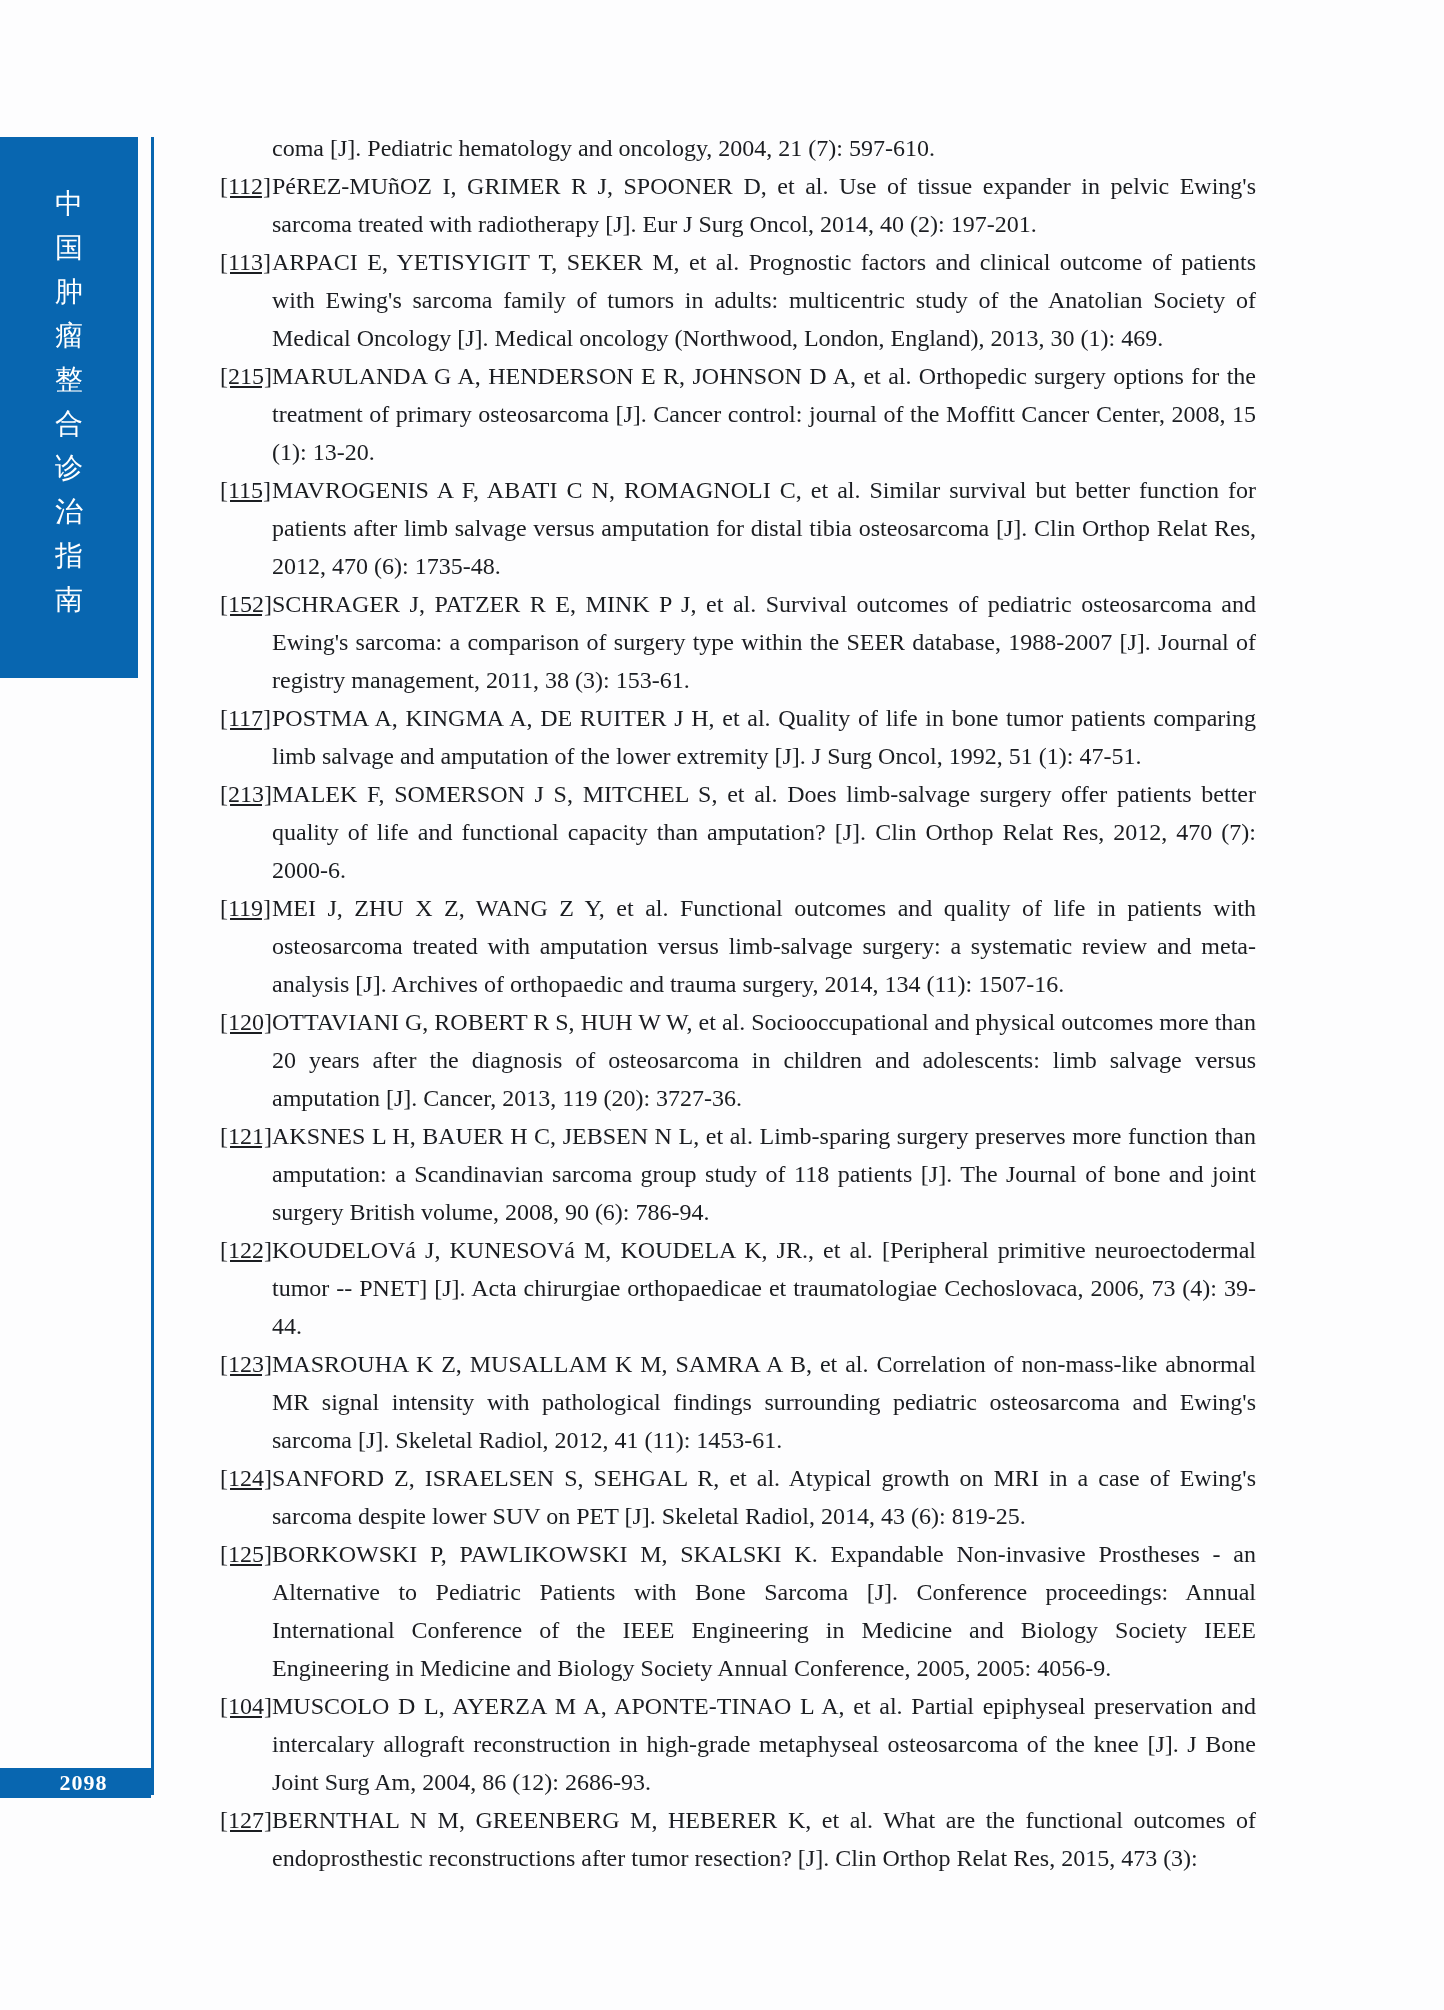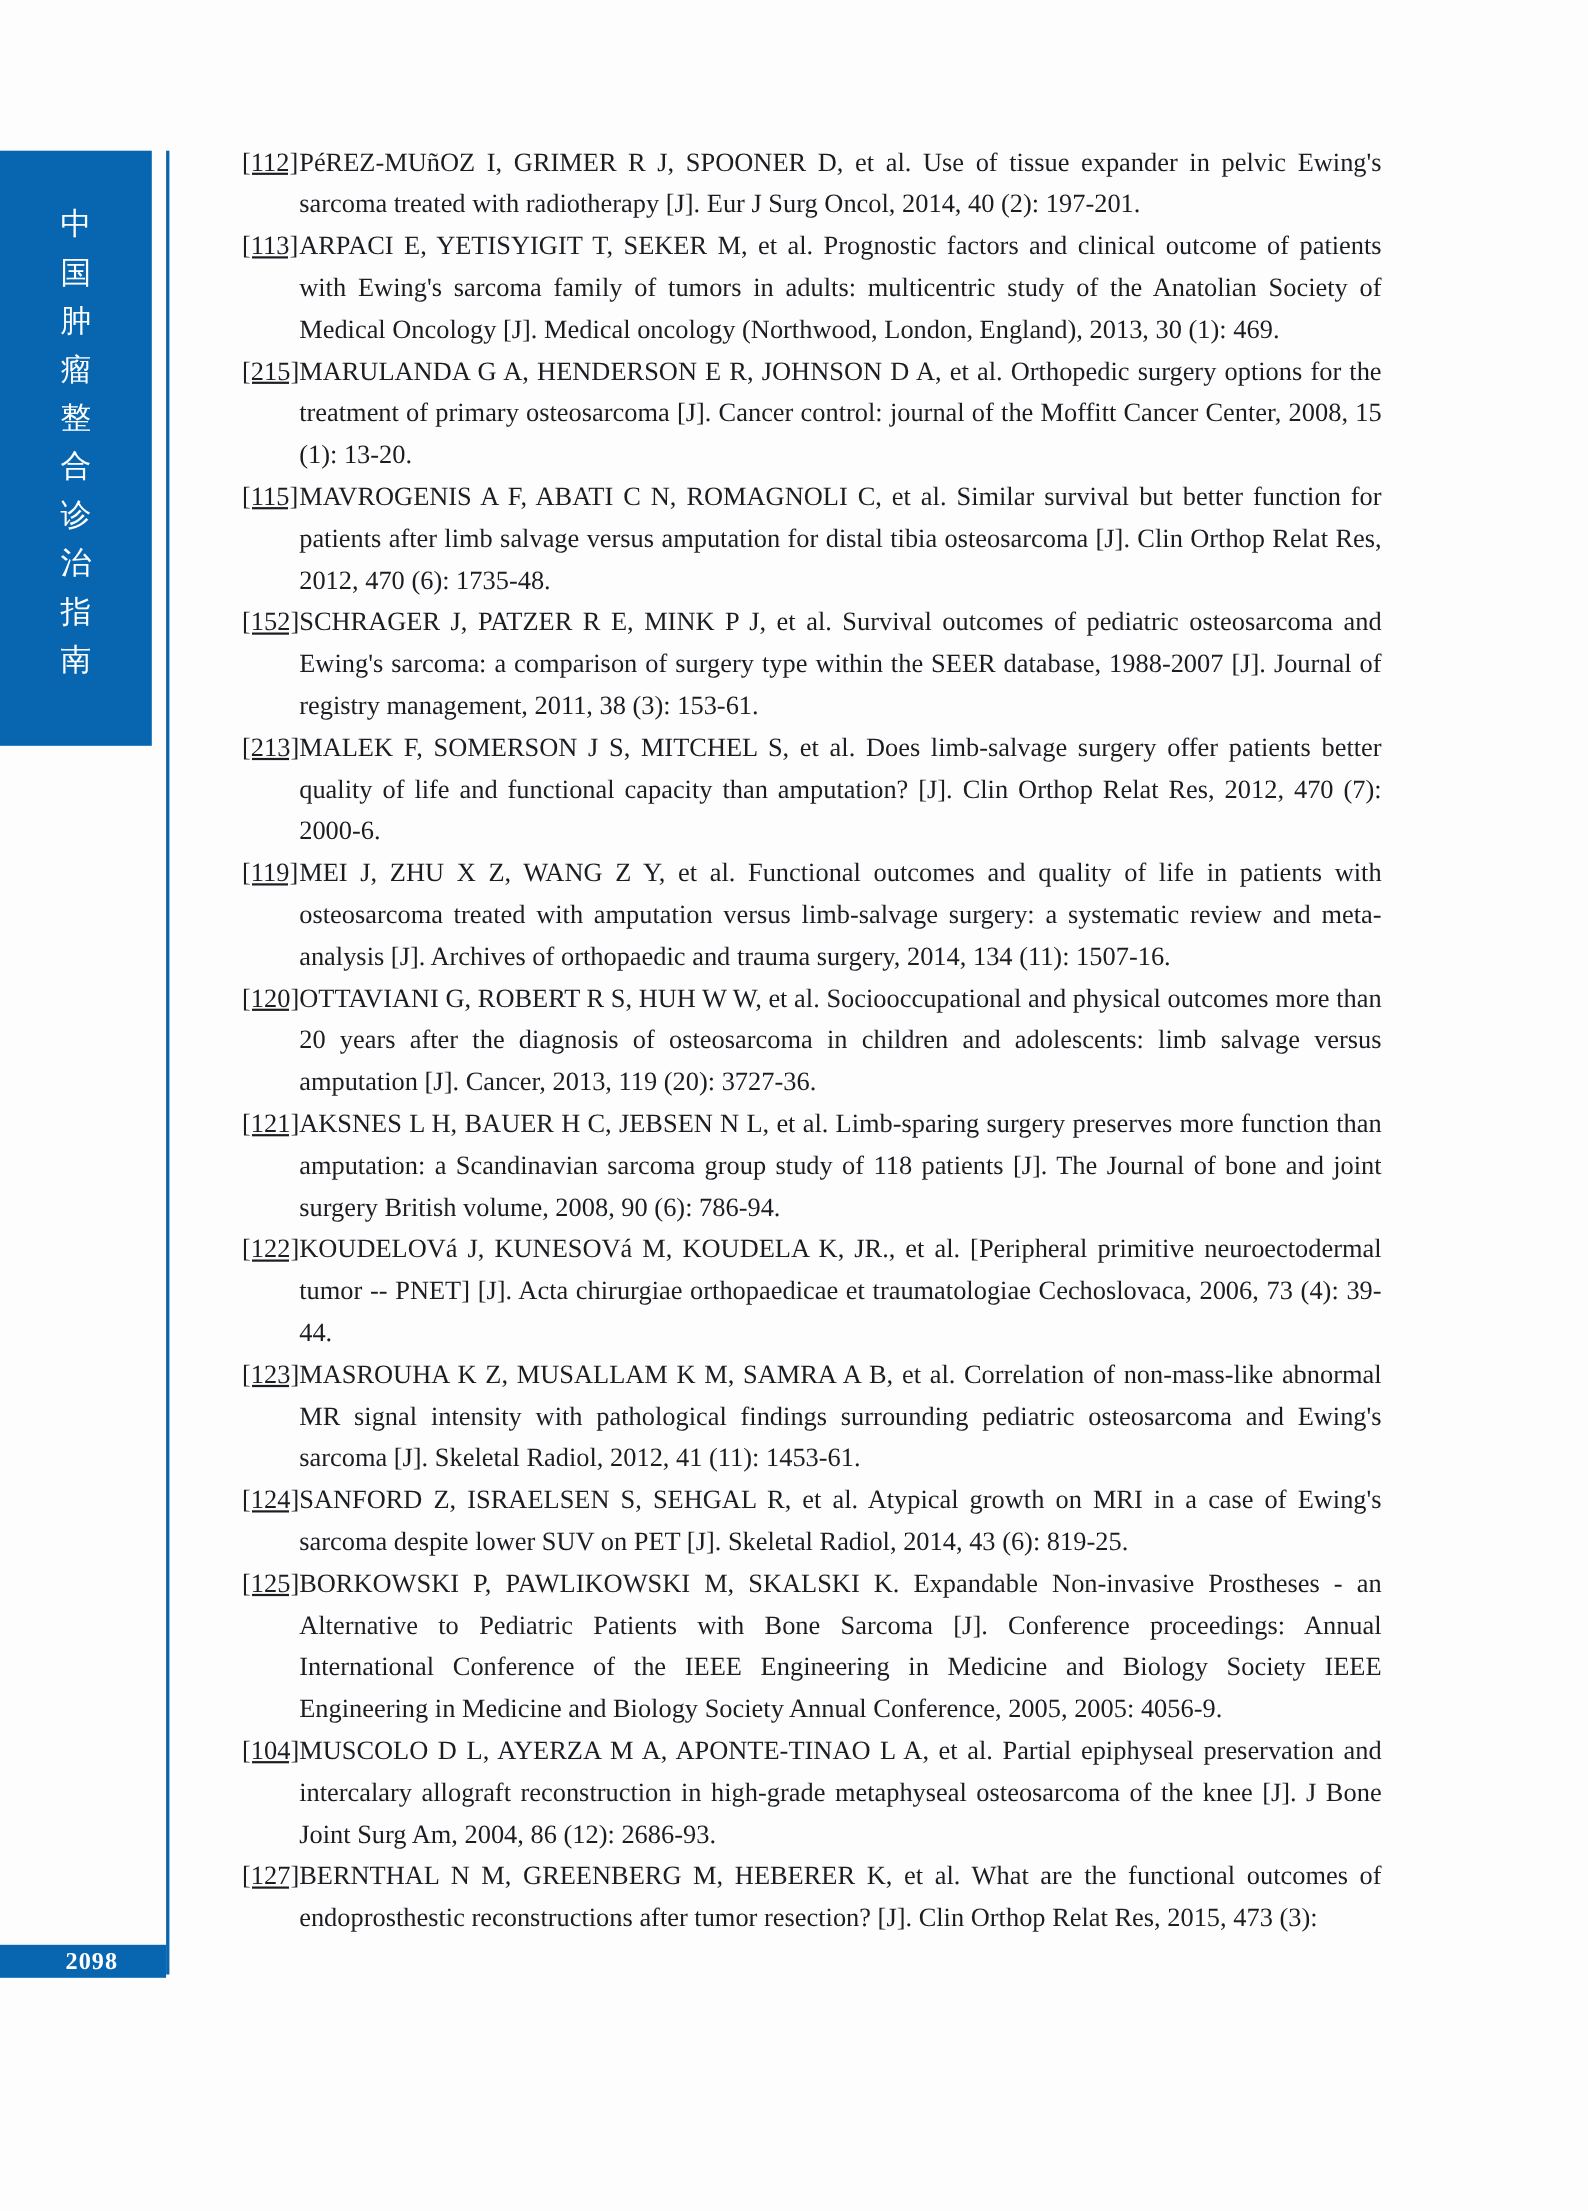--- a/index.html
+++ b/index.html
@@ -110,20 +110,24 @@
       </span>
   </div>
 
   <div class="divider-line"></div>
 
   <div class="page-number-box">
     <span>2098</span>
   </div>
 
   <div class="content">
+  <div class="ref">
+    <span class="ref-id"></span>
+    <span class="ref-text">coma [J]. Pediatric hematology and oncology, 2004, 21 (7): 597-610.</span>
+  </div>
 
   <div class="ref">
     <span class="ref-id">[112]</span>
     <span class="ref-text">PéREZ-MUñOZ I, GRIMER R J, SPOONER D, et al. Use of tissue expander in pelvic Ewing's sarcoma treated with radiotherapy [J]. Eur J Surg Oncol, 2014, 40 (2): 197-201.</span>
   </div>
 
   <div class="ref">
     <span class="ref-id">[113]</span>
     <span class="ref-text">ARPACI E, YETISYIGIT T, SEKER M, et al. Prognostic factors and clinical outcome of patients with Ewing's sarcoma family of tumors in adults: multicentric study of the Anatolian Society of Medical Oncology [J]. Medical oncology (Northwood, London, England), 2013, 30 (1): 469.</span>
   </div>
@@ -136,20 +140,24 @@
   <div class="ref">
     <span class="ref-id">[115]</span>
     <span class="ref-text">MAVROGENIS A F, ABATI C N, ROMAGNOLI C, et al. Similar survival but better function for patients after limb salvage versus amputation for distal tibia osteosarcoma [J]. Clin Orthop Relat Res, 2012, 470 (6): 1735-48.</span>
   </div>
 
   <div class="ref">
     <span class="ref-id">[152]</span>
     <span class="ref-text">SCHRAGER J, PATZER R E, MINK P J, et al. Survival outcomes of pediatric osteosarcoma and Ewing's sarcoma: a comparison of surgery type within the SEER database, 1988-2007 [J]. Journal of registry management, 2011, 38 (3): 153-61.</span>
   </div>
 
+  <div class="ref">
+    <span class="ref-id">[117]</span>
+    <span class="ref-text">POSTMA A, KINGMA A, DE RUITER J H, et al. Quality of life in bone tumor patients comparing limb salvage and amputation of the lower extremity [J]. J Surg Oncol, 1992, 51 (1): 47-51.</span>
+  </div>
 
   <div class="ref">
     <span class="ref-id">[213]</span>
     <span class="ref-text">MALEK F, SOMERSON J S, MITCHEL S, et al. Does limb-salvage surgery offer patients better quality of life and functional capacity than amputation? [J]. Clin Orthop Relat Res, 2012, 470 (7): 2000-6.</span>
   </div>
 
   <div class="ref">
     <span class="ref-id">[119]</span>
     <span class="ref-text">MEI J, ZHU X Z, WANG Z Y, et al. Functional outcomes and quality of life in patients with osteosarcoma treated with amputation versus limb-salvage surgery: a systematic review and meta-analysis [J]. Archives of orthopaedic and trauma surgery, 2014, 134 (11): 1507-16.</span>
   </div>

